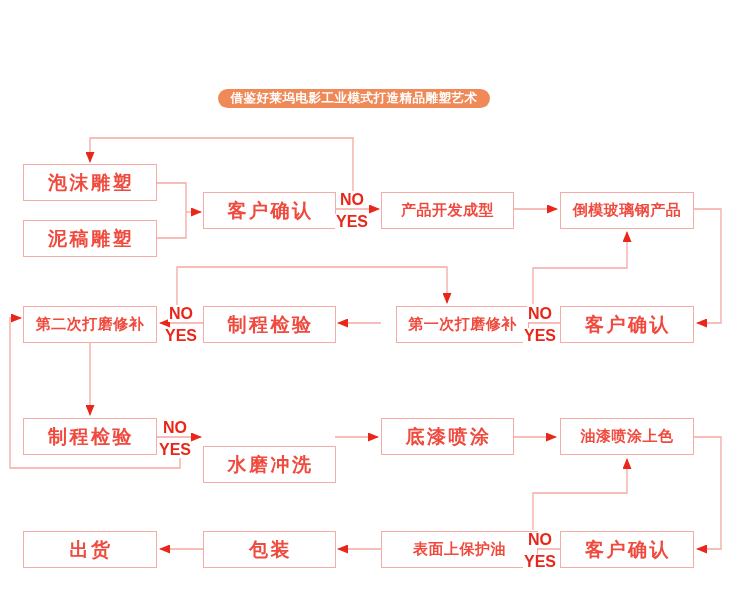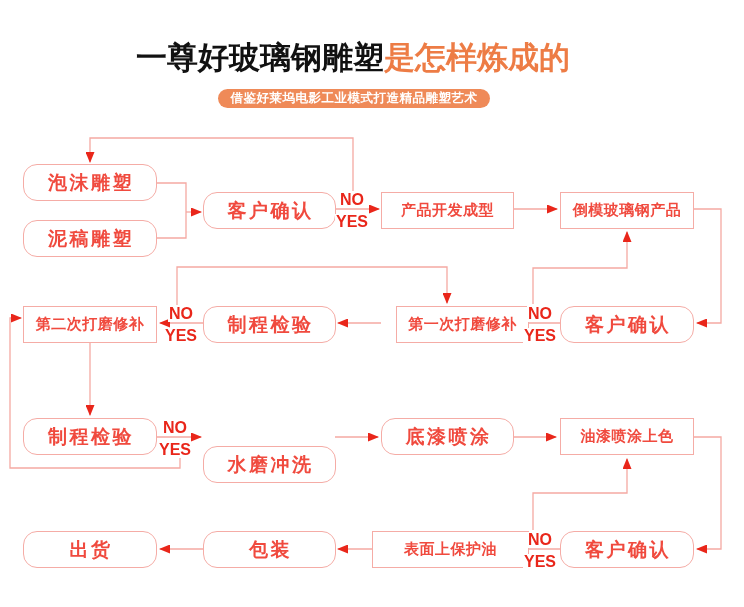--- a/index.html
+++ b/index.html
@@ -26,35 +26,34 @@
   #connectors path.edge{fill:none;stroke:var(--line);stroke-width:1.3px;}
   #connectors #arrowhead path{fill:var(--arrow);}
   
   .flow-node{
     position:absolute;z-index:2;background:#fff;
     border:1.4px solid var(--box-border);
     display:flex;align-items:center;justify-content:center;
     color:var(--box-text);font-size:15px;font-weight:700;
     letter-spacing:0.5px;white-space:nowrap;box-sizing:border-box;
   }
-  .flow-node.wide{letter-spacing:2.5px;padding-left:2px;font-size:19px;border-radius:14px;}
+  .flow-node.wide{letter-spacing:2.5px;padding-left:2px;font-size:19px;}
   
   .decision-label{
     position:absolute;z-index:3;transform:translate(-50%,-50%);
     color:var(--decision);background:#fff;
     font-size:16px;line-height:16px;font-weight:700;letter-spacing:0;
     padding:0 1px;white-space:nowrap;
   }
 </style>
 </head>
 <body>
 
 <div id="stage" style="--title-black: #111111; --title-orange: #ED7C45; --banner-bg: #EF8A58; --box-border: #F5ACA6; --box-text: #F04A3E; --line: #F5A9A2; --decision: #E9261A; --arrow: #E9261A;">
 
-  <h1 id="page-title"><span class="t-black">一尊好玻璃钢雕塑</span><span class="t-orange">是怎样炼成的</span></h1>
 
   <div id="banner">借鉴好莱坞电影工业模式打造精品雕塑艺术</div>
 
   <svg id="connectors" viewBox="0 0 744 607" xmlns="http://www.w3.org/2000/svg">
     <defs>
       <marker id="arrowhead" viewBox="0 0 11 9" markerWidth="11" markerHeight="9" refX="10" refY="4.5" orient="auto" markerUnits="userSpaceOnUse">
         <path d="M0,0 L11,4.5 L0,9 Z"></path>
       </marker>
     </defs>
 
@@ -94,21 +93,21 @@
       <div class="flow-node" style="left: 23px; top: 306px; width: 134px; height: 37px;">第二次打磨修补</div>
       <div class="flow-node wide" style="left: 203px; top: 306px; width: 133px; height: 37px;">制程检验</div>
       <div class="flow-node" style="left: 381px; top: 306px; width: 133px; height: 37px; margin-left: 15px;">第一次打磨修补</div>
       <div class="flow-node wide" style="left: 560px; top: 306px; width: 134px; height: 37px;">客户确认</div>
       <div class="flow-node wide" style="left: 23px; top: 418px; width: 134px; height: 37px;">制程检验</div>
       <div class="flow-node wide" style="left: 203px; top: 418px; width: 133px; height: 37px; margin-top: 28px;">水磨冲洗</div>
       <div class="flow-node wide" style="left: 381px; top: 418px; width: 133px; height: 37px;">底漆喷涂</div>
       <div class="flow-node" style="left: 560px; top: 418px; width: 134px; height: 37px;">油漆喷涂上色</div>
       <div class="flow-node wide" style="left: 23px; top: 531px; width: 134px; height: 37px;">出货</div>
       <div class="flow-node wide" style="left: 203px; top: 531px; width: 133px; height: 37px;">包装</div>
-      <div class="flow-node" style="left: 372px; top: 531px; width: 157px; height: 37px;">表面上保护油</div>
+      <div class="flow-node" style="left: 381px; top: 531px; width: 157px; height: 37px;">表面上保护油</div>
       <div class="flow-node wide" style="left: 560px; top: 531px; width: 134px; height: 37px;">客户确认</div>
     </div>
   <div id="decisions-layer">
       <div class="decision-label" style="left: 352px; top: 200px;">NO</div>
       <div class="decision-label" style="left: 352px; top: 222px;">YES</div>
       <div class="decision-label" style="left: 181px; top: 314px;">NO</div>
       <div class="decision-label" style="left: 181px; top: 336px;">YES</div>
       <div class="decision-label" style="left: 540px; top: 314px;">NO</div>
       <div class="decision-label" style="left: 540px; top: 336px;">YES</div>
       <div class="decision-label" style="left: 175px; top: 428px;">NO</div>

